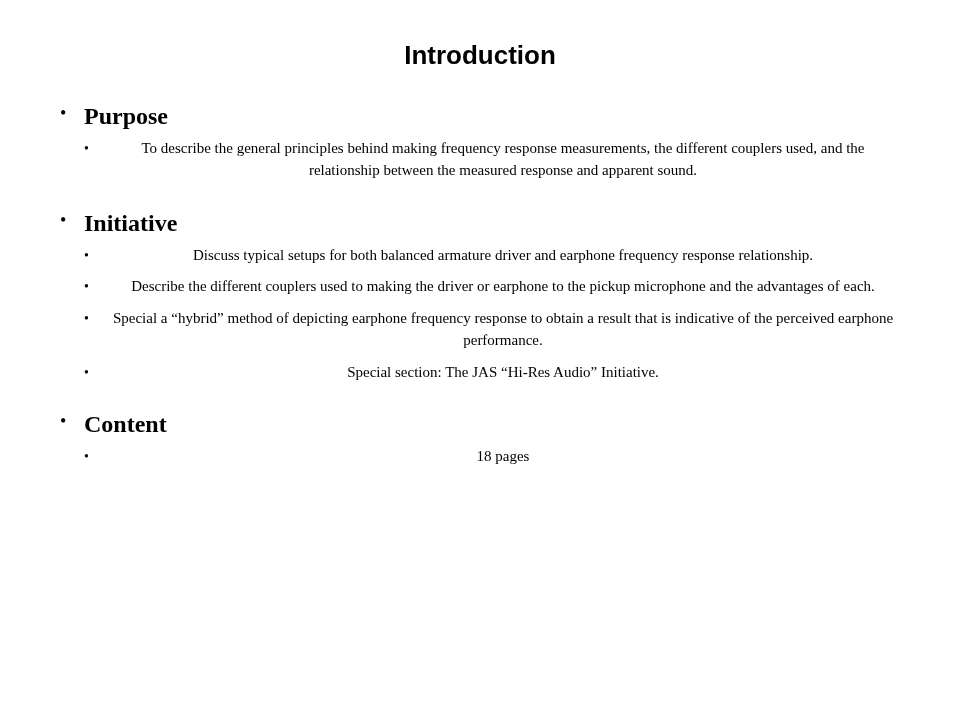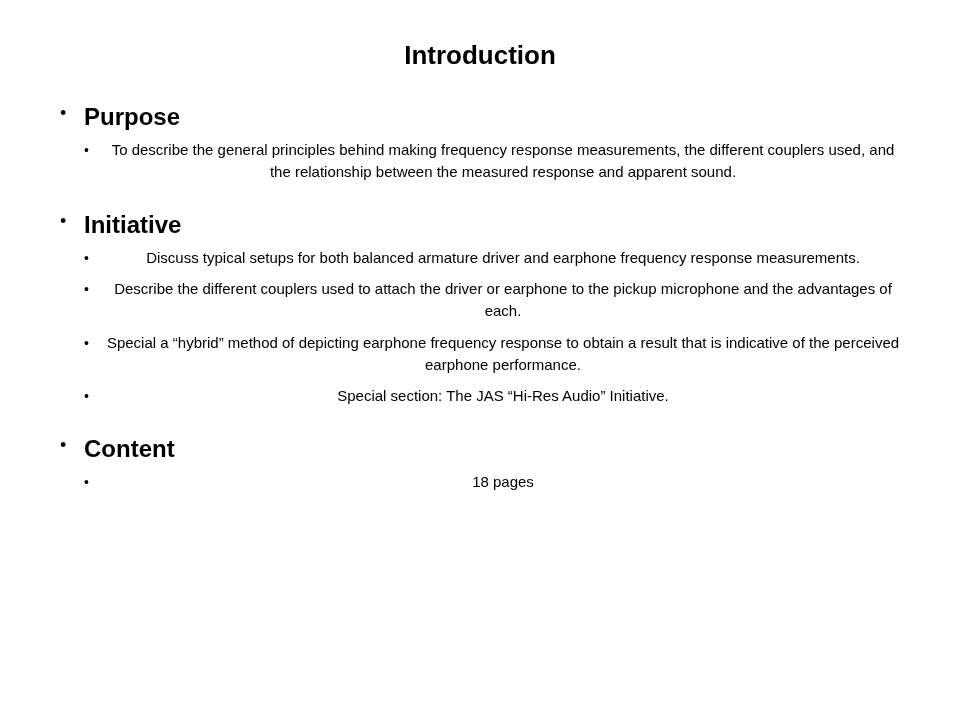--- a/index.html
+++ b/index.html
@@ -28,20 +28,21 @@
       text-align: center;
       font-size: 26px;
       font-weight: bold;
       margin-bottom: 32px;
       margin-top: 10px;
     }
 
     .main-list {
       list-style: none;
       padding: 0;
+      font-family: Liberation Serif, serif;
     }
 
     .main-list > li {
       margin-bottom: 28px;
       position: relative;
       padding-left: 24px;
     }
 
     .main-list > li::before {
       content: "•";
@@ -90,22 +91,22 @@
   <ul class="main-list">
   <li>
         <span class="main-item-label">Purpose</span>
         <ul class="sub-list">
           <li>To describe the general principles behind making frequency response measurements, the different couplers used, and the relationship between the measured response and apparent sound.</li>
         </ul>
       </li>
       <li>
         <span class="main-item-label">Initiative</span>
         <ul class="sub-list">
-          <li>Discuss typical setups for both balanced armature driver and earphone frequency response measurements.</li>
-          <li>Describe the different couplers used to attach the driver or earphone to the pickup microphone and the advantages of each.</li>
+          <li>Discuss typical setups for both balanced armature driver and earphone frequency response relationship.</li>
+          <li>Describe the different couplers used to making the driver or earphone to the pickup microphone and the advantages of each.</li>
           <li>Special a “hybrid” method of depicting earphone frequency response to obtain a result that is indicative of the perceived earphone performance.</li>
           <li>Special section: The JAS “Hi-Res Audio” Initiative.</li>
         </ul>
       </li>
       <li>
         <span class="main-item-label">Content</span>
         <ul class="sub-list">
           <li>18 pages</li>
         </ul>
       </li>

